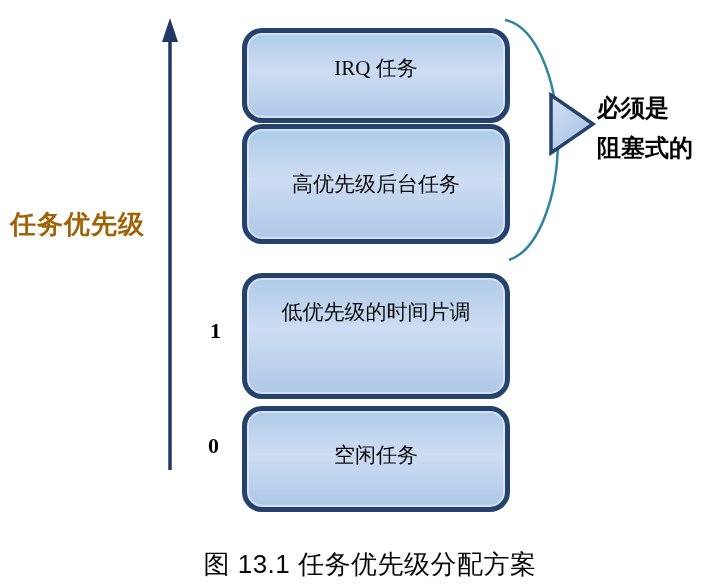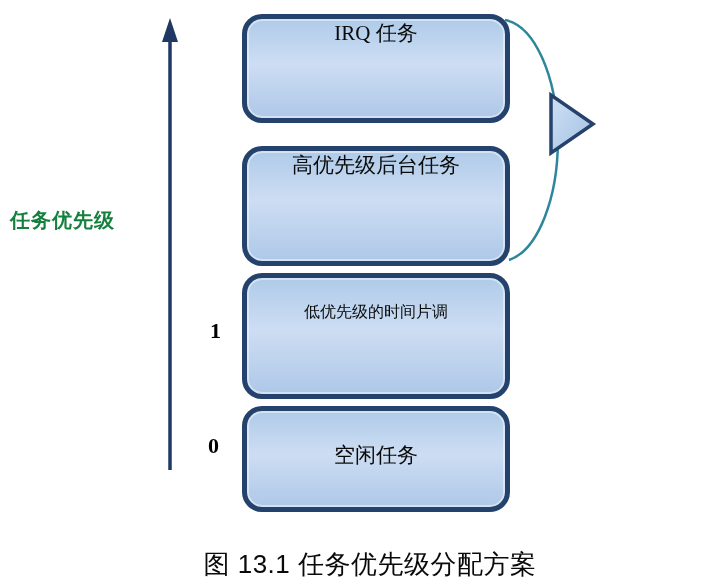--- a/index.html
+++ b/index.html
@@ -7,21 +7,21 @@
     position:relative;
     width:724px;height:586px;
     background:#ffffff;
     font-family:"Liberation Sans",sans-serif;
     overflow:hidden;
   }
   
   .axis-label{
     position:absolute;left:10px;top:207px;
     font-family:"Liberation Serif",serif;
-    font-weight:bold;font-size:20px;color:#15803d;
+    font-weight:bold;font-size:26px;color:#a16207;
     letter-spacing:1px;white-space:nowrap;
   }
   
   .tick{
     position:absolute;
     font-family:"Liberation Serif",serif;
     font-weight:bold;font-size:22px;color:#000;
   }
   .tick-1{left:210px;top:318px;}
   .tick-0{left:208px;top:433px;}
@@ -32,26 +32,26 @@
     position:absolute;left:242px;width:268px;
     box-sizing:border-box;
     border:5px solid #24426b;
     border-radius:20px;
     background:linear-gradient(180deg,#afcbe9 0%,#cdddf3 45%,#aec8e8 100%);
     box-shadow:inset 0 0 0 2px rgba(255,255,255,.45);
     display:flex;flex-direction:column;align-items:center;
     color:#0a0a0a;
     text-align:center;
   }
-  .box-irq{top:14px;height:109px;
+  .box-irq{top:28px;height:95px;padding-top:21px;
     font-family:"Liberation Serif",serif;font-size:21px;}
-  .box-high{top:146px;height:120px;justify-content:flex-start;
+  .box-high{top:124px;height:120px;justify-content:center;
     font-size:21px;}
   .box-low{top:273px;height:126px;padding-top:17px;
-    font-size:16px;line-height:34px;}
+    font-size:21px;line-height:34px;}
   .box-idle{top:406px;height:106px;padding-top:30px;
     font-size:21px;}
   
   .bracket{position:absolute;left:500px;top:10px;}
   
   .annotation{
     position:absolute;left:597px;top:88px;
     font-family:"Liberation Serif",serif;
     font-weight:bold;font-size:24px;color:#000;
     line-height:40px;white-space:nowrap;
@@ -99,16 +99,20 @@
     <defs>
       <linearGradient id="triGrad" x1="0" y1="0" x2="1" y2="1">
         <stop offset="0" stop-color="#cfe0f4"></stop>
         <stop offset="1" stop-color="#a3c0e3"></stop>
       </linearGradient>
     </defs>
     <path d="M 5 10 A 58 121 0 0 1 9 250" fill="none" stroke="#2e869c" stroke-width="2.5"></path>
     <polygon points="51,85 51,143 93,114" fill="url(#triGrad)" stroke="#24426b" stroke-width="3.5" stroke-linejoin="miter"></polygon>
   </svg>
 
+  <div class="annotation">
+    <div>必须是</div>
+    <div>阻塞式的</div>
+  </div>
 
   <div class="caption">图 13.1  任务优先级分配方案</div>
 
 </div>
 
 </body></html>

